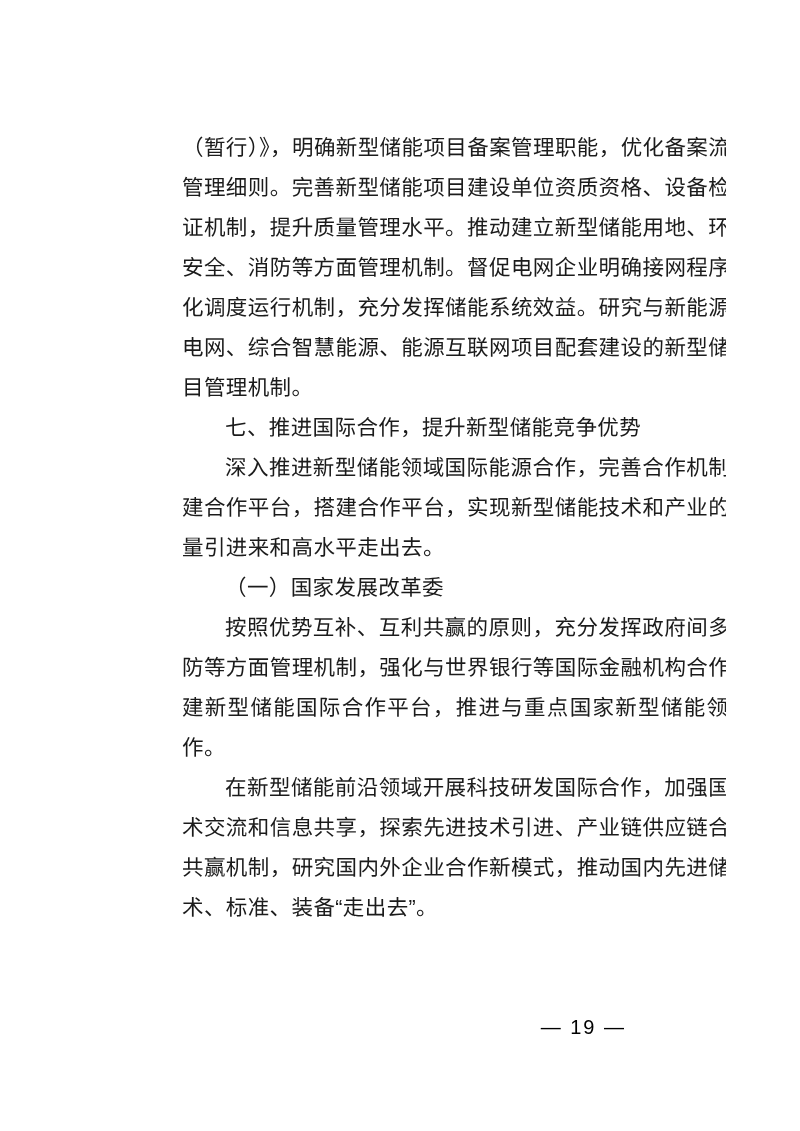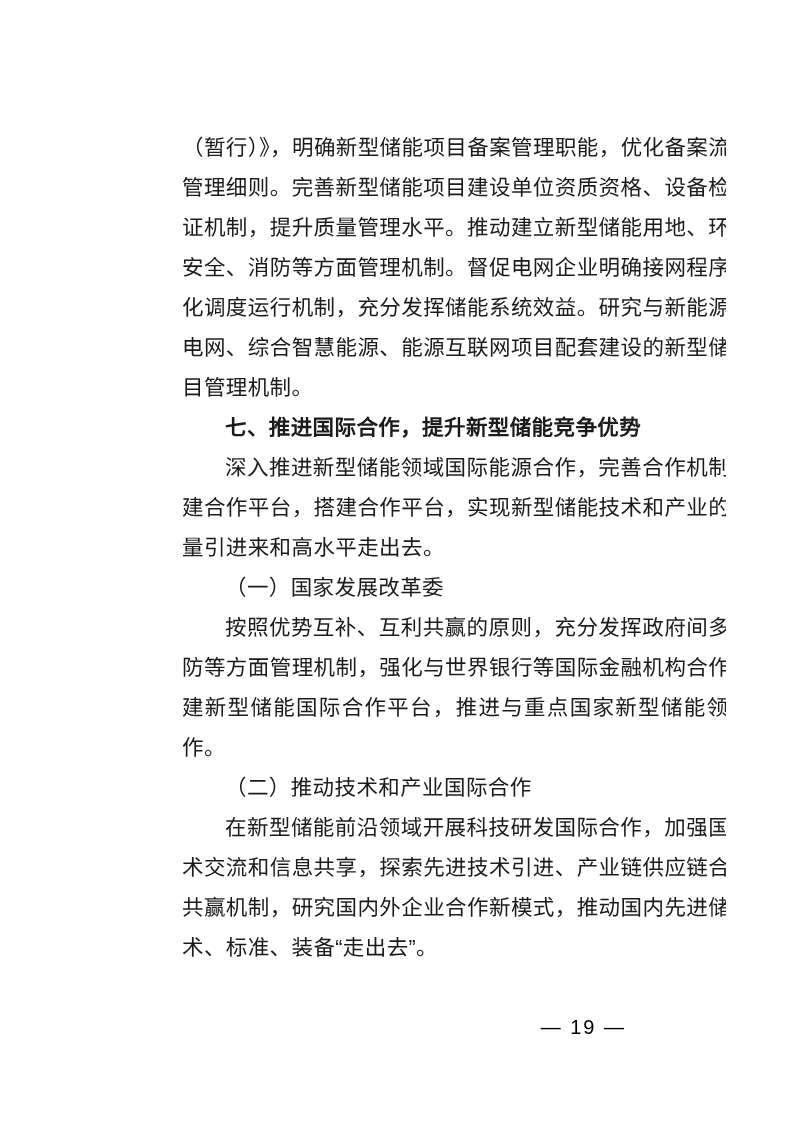--- a/index.html
+++ b/index.html
@@ -31,21 +31,21 @@
     text-align: justify;
     text-justify: inter-ideograph;
     margin: 0;
     white-space: pre-wrap;
   }
   .indent {
     text-indent: 43px;
   }
   .heading {
     text-indent: 43px;
-    font-weight: bold;
+    font-weight: normal;
   }
   .subheading {
     text-indent: 43px;
   }
   .page-number {
     position: absolute;
     right: 100px;
     bottom: 92px;
     font-family: "Liberation Sans", sans-serif;
     font-size: 20px;
@@ -56,17 +56,16 @@
 </head>
 <body>
 
 <div class="page">
   <div class="doc-body">
     <p class="para">（暂行）》，明确新型储能项目备案管理职能，优化备案流程和管理细则。完善新型储能项目建设单位资质资格、设备检测认证机制，提升质量管理水平。推动建立新型储能用地、环保、安全、消防等方面管理机制。督促电网企业明确接网程序，优化调度运行机制，充分发挥储能系统效益。研究与新能源、微电网、综合智慧能源、能源互联网项目配套建设的新型储能项目管理机制。</p>
     <p class="para heading">七、推进国际合作，提升新型储能竞争优势</p>
     <p class="para indent">深入推进新型储能领域国际能源合作，完善合作机制，搭建合作平台，搭建合作平台，实现新型储能技术和产业的高质量引进来和高水平走出去。</p>
     <p class="para subheading">（一）国家发展改革委</p>
     <p class="para indent">按照优势互补、互利共赢的原则，充分发挥政府间多、消防等方面管理机制，强化与世界银行等国际金融机构合作，搭建新型储能国际合作平台，推进与重点国家新型储能领域合作。</p>
-    <p class="para subheading">（二）推动技术和产业国际合作</p>
     <p class="para indent">在新型储能前沿领域开展科技研发国际合作，加强国际技术交流和信息共享，探索先进技术引进、产业链供应链合作的共赢机制，研究国内外企业合作新模式，推动国内先进储能技术、标准、装备“走出去”。</p>
   </div>
   <div class="page-number">— 19 —</div>
 </div>
 
 </body></html>

